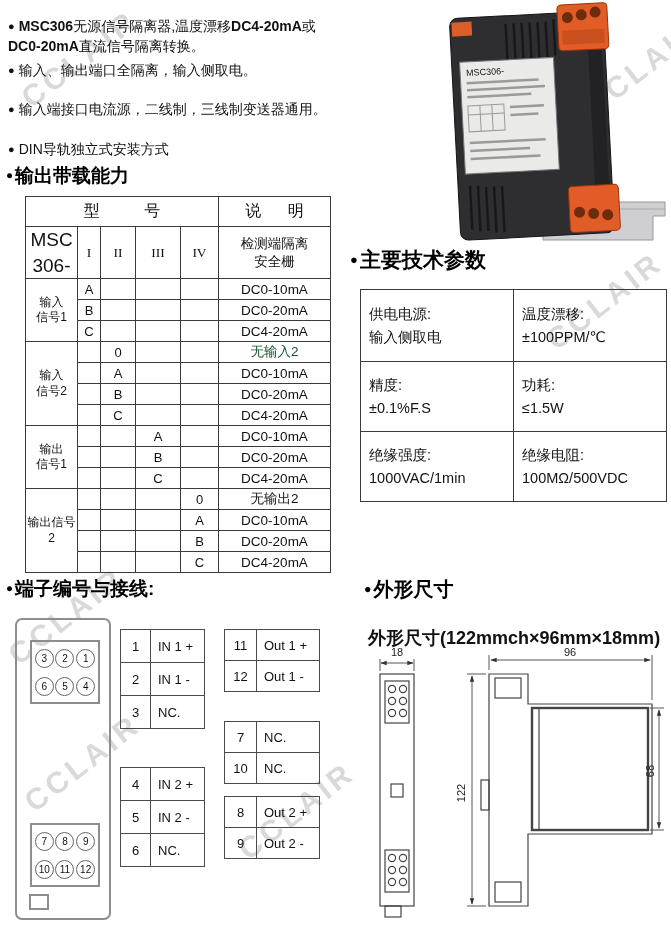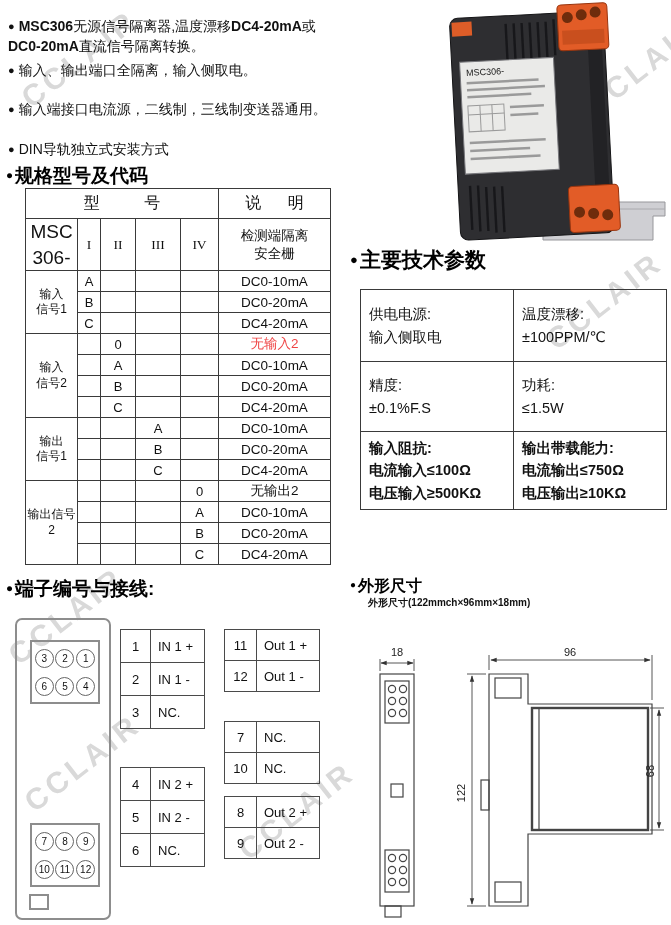--- a/index.html
+++ b/index.html
@@ -22,33 +22,33 @@
   .bullet .dot { font-size:11px; vertical-align:1px; margin-right:4px; }
   .bold { font-weight:bold; }
   .b1 { top:16px; } .b2 { top:60px; } .b3 { top:99px; } .b4 { top:139px; }
 
   
   .h { position:absolute; font-weight:bold; color:#000; z-index:1; white-space:nowrap; }
   .h .dot { font-size:0.62em; vertical-align:3px; margin-right:2px; }
   .h-spec { left:6px;  top:163px; font-size:19px; }
   .h-tech { left:350px; top:246px; font-size:21px; }
   .h-term { left:6px;  top:576px; font-size:19px; }
-  .h-dims { left:350px; top:576px; font-size:16px; }
+  .h-dims { left:364px; top:576px; font-size:20px; }
 
   .pre { white-space:pre-wrap; }
 
   
-  .spec { position:absolute; left:25px; top:188px; border-collapse:collapse; table-layout:fixed; z-index:1;border-radius:31px; }
+  .spec { position:absolute; left:25px; top:196px; border-collapse:collapse; table-layout:fixed; z-index:1;border-radius:31px; }
   .spec td { border:1px solid #3a3a3a; text-align:center; vertical-align:middle; font-size:13px; padding:0 1px; overflow:hidden; }
   .spec tr.hdr td { height:30px; font-size:16px; }
   .spec tr.r2 td { height:48px; }
   .spec tr.drow td { height:21px; }
   .spec .glabel { font-size:12px; line-height:1.3; }
   .spec .desc { font-size:13.5px; }
-  .spec .muted { color:#ef4444; }
+  .spec .muted { color:#14532d; }
   .spec .roman { font-family:"Liberation Serif","DejaVu Serif",serif; font-size:13.5px; }
   .spec .modelcell { font-size:19px; line-height:1.35; }
 
   
   .tech { position:absolute; left:360px; top:289px; border-collapse:collapse; table-layout:fixed; z-index:1; }
   .tech td { border:1px solid #3a3a3a; width:153px; font-size:14.5px; line-height:1.55;
              padding:4px 4px 4px 8px; vertical-align:middle; white-space:pre-wrap; text-align:left; }
   .tech tr.tr1 td { height:72px; }
   .tech tr.tr2 td { height:70px; }
   .tech tr.tr3 td { height:70px; }
@@ -71,21 +71,21 @@
   .ttbl .n { text-align:center; }
   .ta td { height:33px; } .ta .n { width:30px; } .ta .l { width:54px; padding-left:7px; }
   .tb td { height:31px; } .tb .n { width:32px; } .tb .l { width:63px; padding-left:7px; }
   .t-in1 { left:120px; top:629px; }
   .t-in2 { left:120px; top:767px; }
   .t-out1 { left:224px; top:629px; }
   .t-nc  { left:224px; top:721px; }
   .t-out2 { left:224px; top:796px; }
 
   
-  .caption { position:absolute; left:368px; top:596px; font-size:10px; font-weight:bold; z-index:1; }
+  .caption { position:absolute; left:368px; top:626px; font-size:18px; font-weight:bold; z-index:1; }
   .dims-svg { position:absolute; left:358px; top:644px; width:310px; height:278px; z-index:1; }
 
   
   .photo { position:absolute; left:415px; top:2px; width:256px; height:248px; z-index:1; }
 </style>
 </head>
 <body>
 
 <span class="wm" style="left:15px; top:88px;">CCLAIR</span>
 <span class="wm" style="left:578px; top:96px;">CCLAIR</span>
@@ -101,21 +101,21 @@
   <span class="dot">●</span><span>输入、输出端口全隔离，输入侧取电。</span>
 </p>
 <p class="bullet b3">
   <span class="dot">●</span><span>输入端接口电流源，二线制，三线制变送器通用。</span>
 </p>
 <p class="bullet b4">
   <span class="dot">●</span><span>DIN导轨独立式安装方式</span>
 </p>
 
 <div class="h h-spec">
-  <span class="dot">●</span><span>规格型号及代码</span>
+  <span class="dot">●</span><span>输出带载能力</span>
 </div>
 <div class="h h-tech">
   <span class="dot">●</span><span>主要技术参数</span>
 </div>
 <div class="h h-term">
   <span class="dot">●</span><span>端子编号与接线:</span>
 </div>
 <div class="h h-dims">
   <span class="dot">●</span><span>外形尺寸</span>
 </div>
@@ -319,27 +319,25 @@
 输入侧取电</td>
     <td>温度漂移:
 ±100PPM/℃</td>
   </tr>
   <tr class="tr2">
     <td>精度:
 ±0.1%F.S</td>
     <td>功耗:
 ≤1.5W</td>
   </tr>
-  <tr class="tr4">
-    <td>输入阻抗:
-电流输入≤100Ω
-电压输入≥500KΩ</td>
-    <td>输出带载能力:
-电流输出≤750Ω
-电压输出≥10KΩ</td>
+  <tr class="tr3">
+    <td>绝缘强度:
+1000VAC/1min</td>
+    <td>绝缘电阻:
+100MΩ/500VDC</td>
   </tr>
 </tbody>
   </table>
 
 <div class="term-module">
   <div class="tconn top">
     <div class="circ">3</div>
     <div class="circ">2</div>
     <div class="circ">1</div>
     <div class="circ">6</div>

